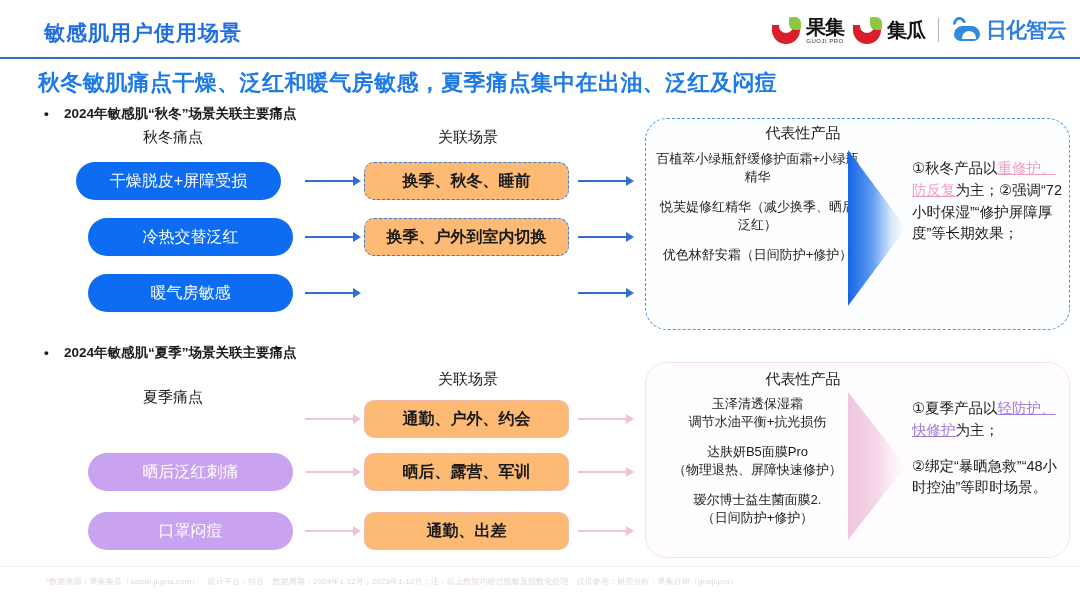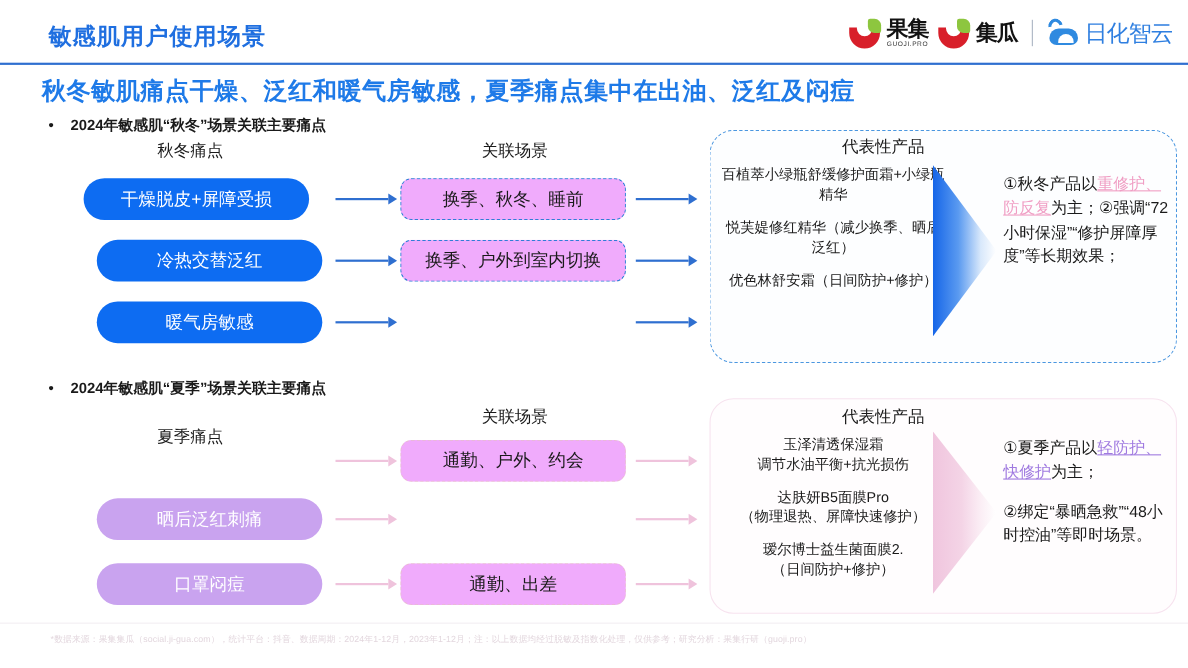--- a/index.html
+++ b/index.html
@@ -59,21 +59,21 @@
   }
   .blue-mark .bm-body::after{
     content:""; position:absolute; left:8px; top:5px; width:14px; height:8px;
     background:#fff; border-radius: 8px 8px 0 0;
   }
   .blue-mark .bm-hook {
     position:absolute; left:1px; top:0px; width:13px; height:13px;
     border: 3px solid #2f8ae0; border-right-color: transparent; border-bottom-color: transparent;
     border-radius: 50%; transform: rotate(35deg);
   }
-  .logo-blue-txt { font-size: 21px; font-weight: normal; color: #2f7fe0; letter-spacing: -1px; }
+  .logo-blue-txt { font-size: 21px; font-weight: bold; color: #2f7fe0; letter-spacing: -1px; }
 
   
   .subtitle {
     position: absolute; left: 38px; top: 68px;
     font-size: 22px; font-weight: bold; color: #1e7ae8;
     letter-spacing: .4px; white-space: nowrap;
   }
 
   
   .bullet { position: absolute; font-size: 13.5px; font-weight: bold; color: #1a1a1a; white-space: nowrap; }
@@ -87,21 +87,21 @@
     position: absolute; width: 205px; height: 38px;
     border-radius: 19px; display: flex; align-items: center; justify-content: center;
     font-size: 16px; color: #ffffff; white-space: nowrap;
   }
   .pill.blue { background: #0d6cf2; }
   .pill.purple { background: #c9a3ef; }
 
   .scen {
     position: absolute; width: 205px; height: 38px;
     border-radius: 10px; display:flex; align-items:center; justify-content:center;
-    font-size: 16px; color: #1a1a1a; white-space: nowrap; background: #f0abfc;
+    font-size: 16px; color: #1a1a1a; white-space: nowrap; background: #fdba74; font-weight: bold;
   }
   .scen.blue { border: 1.5px dashed #2f7fd6; }
   .scen.pink { border: 1.5px dashed #e9b9d8; }
 
   .arrow { position: absolute; height: 10px; display: flex; align-items: center; }
   .arrow .line { height: 1.6px; flex: 1; }
   .arrow .tip {
     width: 0; height: 0;
     border-top: 5px solid transparent; border-bottom: 5px solid transparent;
   }
@@ -262,20 +262,21 @@
   <div class="arrow pink" style="left:305px; top:467px; width:56px;">
       <span class="line"></span>
       <span class="tip"></span>
     </div>
   <div class="arrow pink" style="left:305px; top:526px; width:56px;">
       <span class="line"></span>
       <span class="tip"></span>
     </div>
 
   <div class="scen pink" style="left:364px; top:400px;">通勤、户外、约会</div>
+  <div class="scen pink" style="left:364px; top:453px;">晒后、露营、军训</div>
   <div class="scen pink" style="left:364px; top:512px;">通勤、出差</div>
 
   <div class="arrow pink" style="left:578px; top:414px; width:56px;">
       <span class="line"></span>
       <span class="tip"></span>
     </div>
   <div class="arrow pink" style="left:578px; top:467px; width:56px;">
       <span class="line"></span>
       <span class="tip"></span>
     </div>

